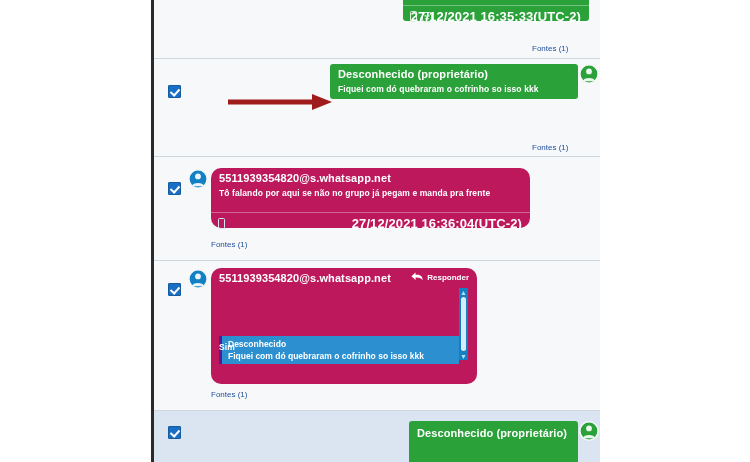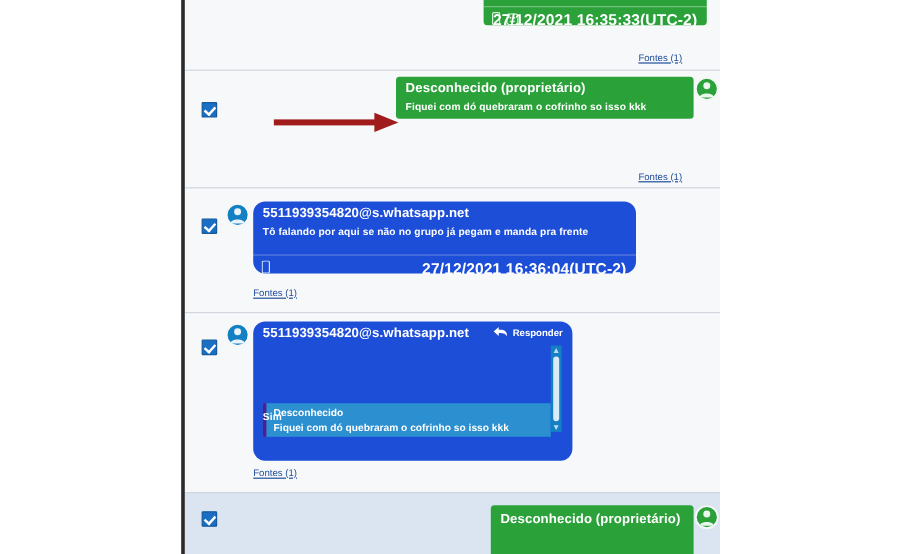--- a/index.html
+++ b/index.html
@@ -84,21 +84,21 @@
   .avatar svg { display: block; width: 20px; height: 20px; }
 
   
   .bubble {
     position: absolute;
     border-radius: 3px;
     color: #ffffff;
     padding: 0;
   }
   .bubble.green { background: #2ba13a; }
-  .bubble.blue  { background: #1d4ed8; border-radius: 10px; }
+  .bubble.blue  { background: #be185d; border-radius: 10px; }
 
   .bubble-name {
     font-size: 11px;
     font-weight: bold;
     letter-spacing: 0.1px;
     padding: 4px 8px 2px 8px;
     white-space: nowrap;
   }
   .bubble-text {
     font-size: 8.5px;
@@ -124,21 +124,20 @@
     white-space: nowrap;
   }
 
   .ico { display: block; }
 
   
   .fontes {
     position: absolute;
     font-size: 8px;
     color: #1f4e9c;
-    text-decoration: underline;
     white-space: nowrap;
   }
 
   
   .responder {
     position: absolute;
     right: 8px; top: 4px;
     display: flex; align-items: center; gap: 4px;
     font-size: 8px;
     font-weight: bold;

